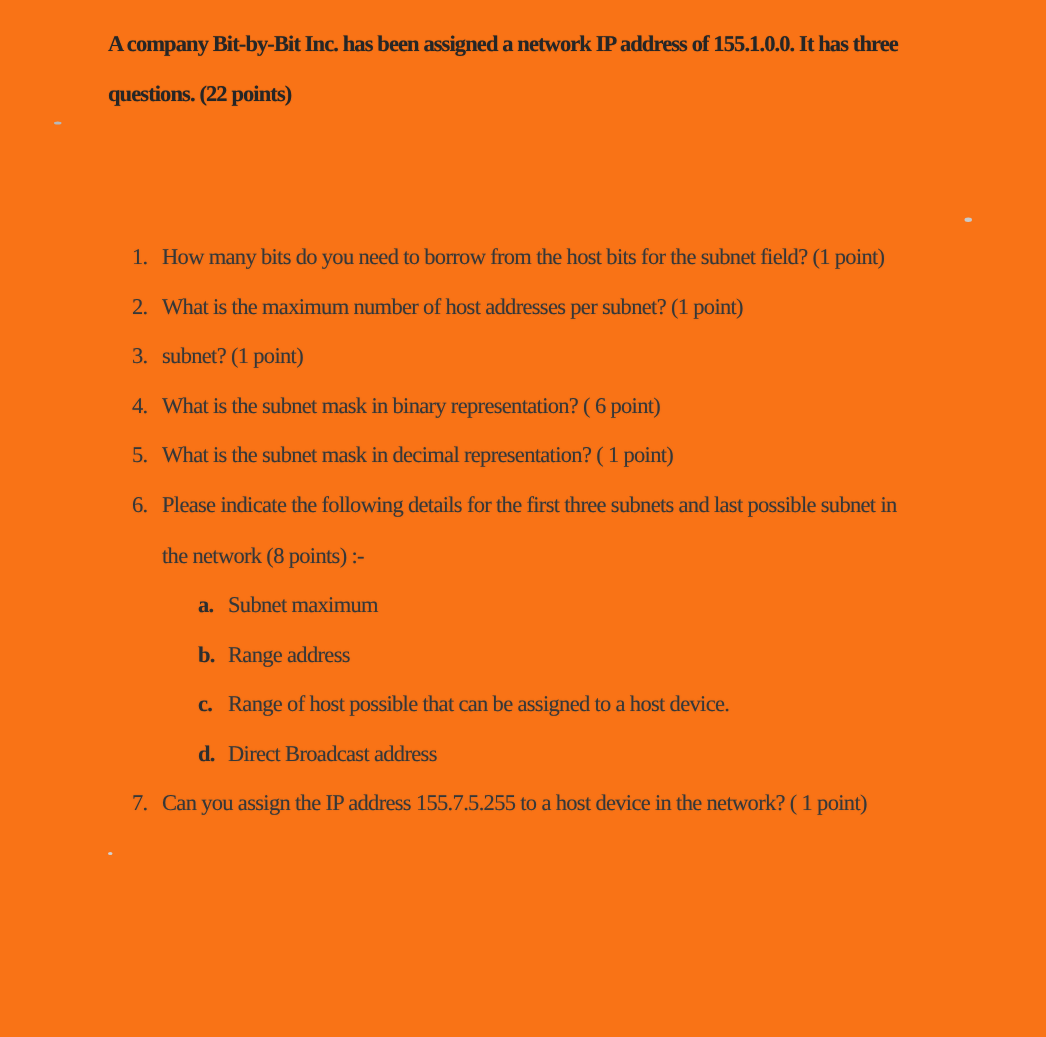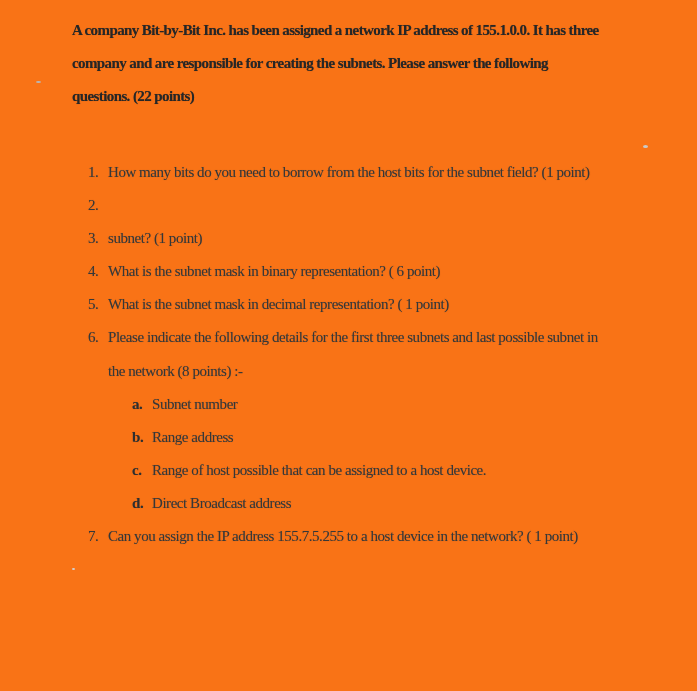--- a/index.html
+++ b/index.html
@@ -44,35 +44,37 @@
   .speck-2 { left: 643px; top: 145px; width: 5px; height: 3px; background: #c9c9c9; }
   .speck-3 { left: 72px;  top: 568px; width: 3px; height: 2px; background: #d2d2d2; }
 </style>
 </head>
 <body>
 
 <div class="page">
 
   <div class="intro">
     <div class="line">A company Bit-by-Bit Inc. has been assigned a network IP address of 155.1.0.0. It has three</div>
-    <div class="line">company and are responsible for creating the subnets. Please answer the following</div>
     <div class="line">questions. (22 points)</div>
   </div>
 
   <div class="qlist">
 
     <div class="q">
       <span class="qnum">1.</span>
       <span class="qtext">
         <span class="line">How many bits do you need to borrow from the host bits for the subnet field? (1 point)</span>
       </span>
     </div>
 
     <div class="q">
       <span class="qnum">2.</span>
+      <span class="qtext">
+        <span class="line">What is the maximum number of host addresses per subnet? (1 point)</span>
+      </span>
     </div>
 
     <div class="q">
       <span class="qnum">3.</span>
       <span class="qtext">
         <span class="line">subnet? (1 point)</span>
       </span>
     </div>
 
     <div class="q">
@@ -93,21 +95,21 @@
       <span class="qnum">6.</span>
       <span class="qtext">
         <span class="line">Please indicate the following details for the first three subnets and last possible subnet in</span>
         <span class="line">the network (8 points) :-</span>
       </span>
     </div>
 
     <div class="sub">
       <span class="subletter">a.</span>
       <span class="qtext">
-        <span class="line">Subnet number</span>
+        <span class="line">Subnet maximum</span>
       </span>
     </div>
 
     <div class="sub">
       <span class="subletter">b.</span>
       <span class="qtext">
         <span class="line">Range address</span>
       </span>
     </div>
 

